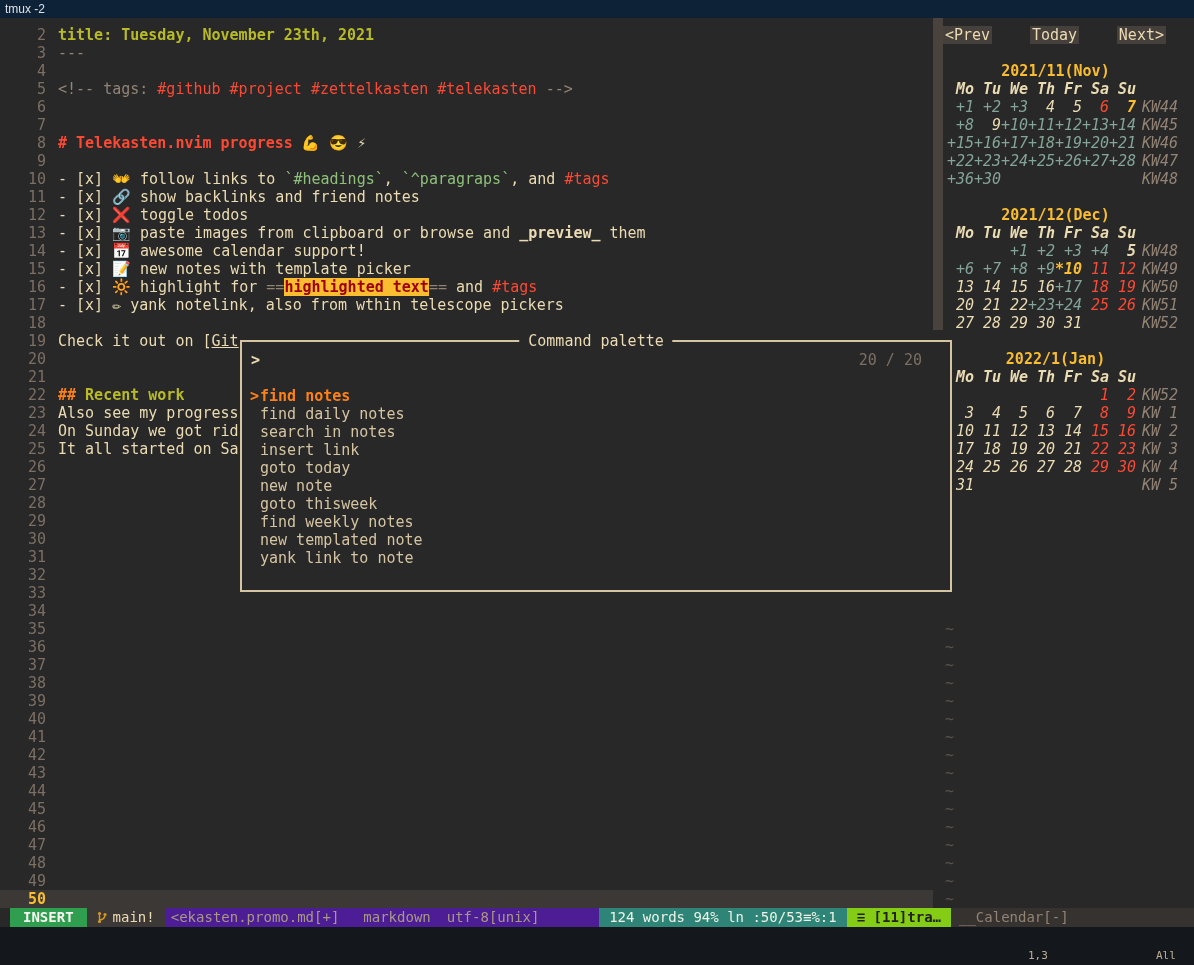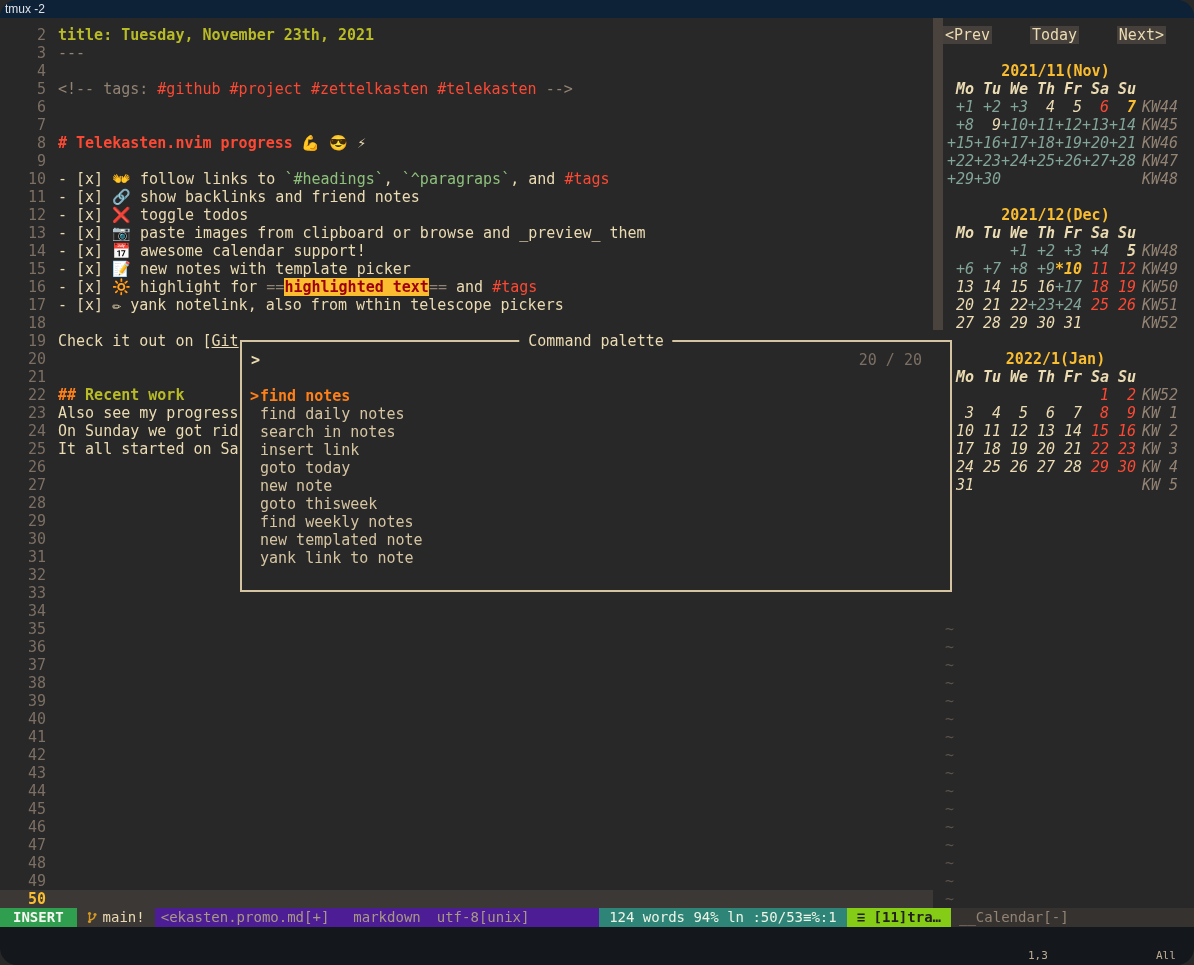--- a/index.html
+++ b/index.html
@@ -1,17 +1,17 @@
 <!DOCTYPE html>
 <html><head>
 <meta charset="utf-8">
 <style>
   html,body{margin:0;padding:0;background:#282828;}
   .screen{position:relative;width:1194px;height:965px;background:#282828;overflow:hidden;
-          font-family:"DejaVu Sans Mono",monospace;border-radius:17px;}
+          font-family:"DejaVu Sans Mono",monospace;}
   
   .tmux-bar{height:18px;background:#0d2137;color:#dfe3e8;display:flex;align-items:center;
             padding-left:5px;font:12px "Liberation Sans",sans-serif;}
   
   .main{display:flex;height:890px;}
   .editor{width:933px;box-sizing:border-box;padding-top:8px;overflow:hidden;}
   .ed-line{display:flex;height:18px;line-height:18px;white-space:pre;font-size:15px;}
   .ed-line.cursorline{background:#3c3836;}
   .lnum{flex:0 0 46px;text-align:right;color:#7c6f64;}
   .lnum.cur{color:#fabd2f;font-weight:bold;}
@@ -20,21 +20,21 @@
   .seg-dim{color:#928374;}
   .seg-comment{color:#928374;}
   .seg-tag{color:#fb4934;}
   .seg-title{color:#b8bb26;font-weight:bold;}
   .seg-h1{color:#fb4934;font-weight:bold;}
   .seg-h2mark{color:#fe8019;font-weight:bold;}
   .seg-h2{color:#b8bb26;font-weight:bold;}
   .seg-code{color:#8ec07c;}
   .seg-hl{background:#fabd2f;color:#9d0006;font-weight:bold;}
   .seg-link{color:#ebdbb2;text-decoration:underline;}
-  .seg-italic{color:#ebdbb2;}
+  .seg-italic{color:#ebdbb2;font-weight:bold;}
   .seg-emoji{color:#ebdbb2;}
   
   .scrollstrip{flex:0 0 10px;position:relative;background:#282828;}
   .thumb{position:absolute;top:0;left:0;width:10px;height:312px;background:#4a433d;}
   
   .calpane{flex:1;box-sizing:border-box;padding-top:8px;font-size:15px;overflow:hidden;}
   .cal-nav{height:18px;line-height:18px;display:flex;justify-content:space-between;gap:10px;padding-right:28px;}
   .cal-btn{background:#45403b;color:#ebdbb2;padding:0 2px;cursor:default;}
   .cal-spacer{height:18px;}
   .cal-title{height:18px;line-height:18px;width:189px;margin-left:18px;text-align:center;
@@ -57,21 +57,21 @@
   .palette-title{position:absolute;top:-10px;left:50%;transform:translateX(-50%);
                  background:#282828;padding:0 9px;color:#ebdbb2;line-height:18px;white-space:pre;}
   .pal-input{height:18px;line-height:18px;display:flex;margin-top:9px;padding:0 28px 0 9px;}
   .pal-prompt{color:#ebdbb2;font-weight:bold;}
   .pal-counter{margin-left:auto;color:#7c6f64;}
   .pal-blank{height:18px;}
   .pal-item{height:18px;line-height:18px;display:flex;white-space:pre;color:#d5c4a1;}
   .pal-caret{flex:0 0 18px;padding-left:8px;box-sizing:border-box;color:#fe8019;font-weight:bold;}
   .pal-item.sel .pal-label{color:#fe8019;font-weight:bold;}
   
-  .statusline{height:19px;line-height:19px;display:flex;font-size:14px;white-space:pre;}
+  .statusline{height:19px;line-height:19px;display:flex;font-size:14px;white-space:pre;margin-left:10px;}
   .sl-mode{background:#2f9e4e;color:#f7f7f2;font-weight:bold;padding:0 13px;}
   .sl-branch{background:#3c3836;color:#ebdbb2;padding:0 10px;display:flex;align-items:center;gap:6px;}
   .sl-mid{flex:1;background:#4c1d95;color:#a89984;display:flex;align-items:flex-start;overflow:hidden;}
   .sl-file{margin-left:6px;}
   .sl-ft{margin-left:24px;}
   .sl-enc{margin-left:16px;}
   .sl-stats{background:#2e8577;color:#eef3e7;padding:0 10px;}
   .sl-buffers{background:#84cc16;color:#23201d;font-weight:bold;padding:0 10px;}
   .sl-cal{flex:0 0 243px;box-sizing:border-box;background:#35322f;color:#928374;padding-left:8px;}
   
@@ -153,21 +153,21 @@
         <span class="cal-btn">Next&gt;</span>
       </div>
       <div class="cal-spacer"></div>
       <div id="cal-months">
           <div class="cal-title">2021/11(Nov)</div>
           <div class="cal-row cal-hdr"><span class="cal-cell">Mo</span><span class="cal-cell">Tu</span><span class="cal-cell">We</span><span class="cal-cell">Th</span><span class="cal-cell">Fr</span><span class="cal-cell">Sa</span><span class="cal-cell">Su</span><span class="cal-kw"></span></div>
           <div class="cal-row"><span class="cal-cell c-note">+1</span><span class="cal-cell c-note">+2</span><span class="cal-cell c-note">+3</span><span class="cal-cell c-day">4</span><span class="cal-cell c-day">5</span><span class="cal-cell c-wk">6</span><span class="cal-cell c-gold">7</span><span class="cal-kw">KW44</span></div>
           <div class="cal-row"><span class="cal-cell c-note">+8</span><span class="cal-cell c-day">9</span><span class="cal-cell c-note">+10</span><span class="cal-cell c-note">+11</span><span class="cal-cell c-note">+12</span><span class="cal-cell c-note">+13</span><span class="cal-cell c-note">+14</span><span class="cal-kw">KW45</span></div>
           <div class="cal-row"><span class="cal-cell c-note">+15</span><span class="cal-cell c-note">+16</span><span class="cal-cell c-note">+17</span><span class="cal-cell c-note">+18</span><span class="cal-cell c-note">+19</span><span class="cal-cell c-note">+20</span><span class="cal-cell c-note">+21</span><span class="cal-kw">KW46</span></div>
           <div class="cal-row"><span class="cal-cell c-note">+22</span><span class="cal-cell c-note">+23</span><span class="cal-cell c-note">+24</span><span class="cal-cell c-note">+25</span><span class="cal-cell c-note">+26</span><span class="cal-cell c-note">+27</span><span class="cal-cell c-note">+28</span><span class="cal-kw">KW47</span></div>
-          <div class="cal-row"><span class="cal-cell c-note">+29</span><span class="cal-cell c-note">+30</span><span class="cal-cell c-day"></span><span class="cal-cell c-day"></span><span class="cal-cell c-day"></span><span class="cal-cell c-day"></span><span class="cal-cell c-day"></span><span class="cal-kw">KW48</span></div>
+          <div class="cal-row"><span class="cal-cell c-note">+36</span><span class="cal-cell c-note">+30</span><span class="cal-cell c-day"></span><span class="cal-cell c-day"></span><span class="cal-cell c-day"></span><span class="cal-cell c-day"></span><span class="cal-cell c-day"></span><span class="cal-kw">KW48</span></div>
           <div class="cal-spacer"></div>
           <div class="cal-title">2021/12(Dec)</div>
           <div class="cal-row cal-hdr"><span class="cal-cell">Mo</span><span class="cal-cell">Tu</span><span class="cal-cell">We</span><span class="cal-cell">Th</span><span class="cal-cell">Fr</span><span class="cal-cell">Sa</span><span class="cal-cell">Su</span><span class="cal-kw"></span></div>
           <div class="cal-row"><span class="cal-cell c-day"></span><span class="cal-cell c-day"></span><span class="cal-cell c-note">+1</span><span class="cal-cell c-note">+2</span><span class="cal-cell c-note">+3</span><span class="cal-cell c-note">+4</span><span class="cal-cell c-daybold">5</span><span class="cal-kw">KW48</span></div>
           <div class="cal-row"><span class="cal-cell c-note">+6</span><span class="cal-cell c-note">+7</span><span class="cal-cell c-note">+8</span><span class="cal-cell c-note">+9</span><span class="cal-cell c-today">*10</span><span class="cal-cell c-wk">11</span><span class="cal-cell c-wk">12</span><span class="cal-kw">KW49</span></div>
           <div class="cal-row"><span class="cal-cell c-day">13</span><span class="cal-cell c-day">14</span><span class="cal-cell c-day">15</span><span class="cal-cell c-day">16</span><span class="cal-cell c-note">+17</span><span class="cal-cell c-wk">18</span><span class="cal-cell c-wk">19</span><span class="cal-kw">KW50</span></div>
           <div class="cal-row"><span class="cal-cell c-day">20</span><span class="cal-cell c-day">21</span><span class="cal-cell c-day">22</span><span class="cal-cell c-note">+23</span><span class="cal-cell c-note">+24</span><span class="cal-cell c-wk">25</span><span class="cal-cell c-wk">26</span><span class="cal-kw">KW51</span></div>
           <div class="cal-row"><span class="cal-cell c-day">27</span><span class="cal-cell c-day">28</span><span class="cal-cell c-day">29</span><span class="cal-cell c-day">30</span><span class="cal-cell c-day">31</span><span class="cal-cell c-day"></span><span class="cal-cell c-day"></span><span class="cal-kw">KW52</span></div>
           <div class="cal-spacer"></div>
           <div class="cal-title">2022/1(Jan)</div>

